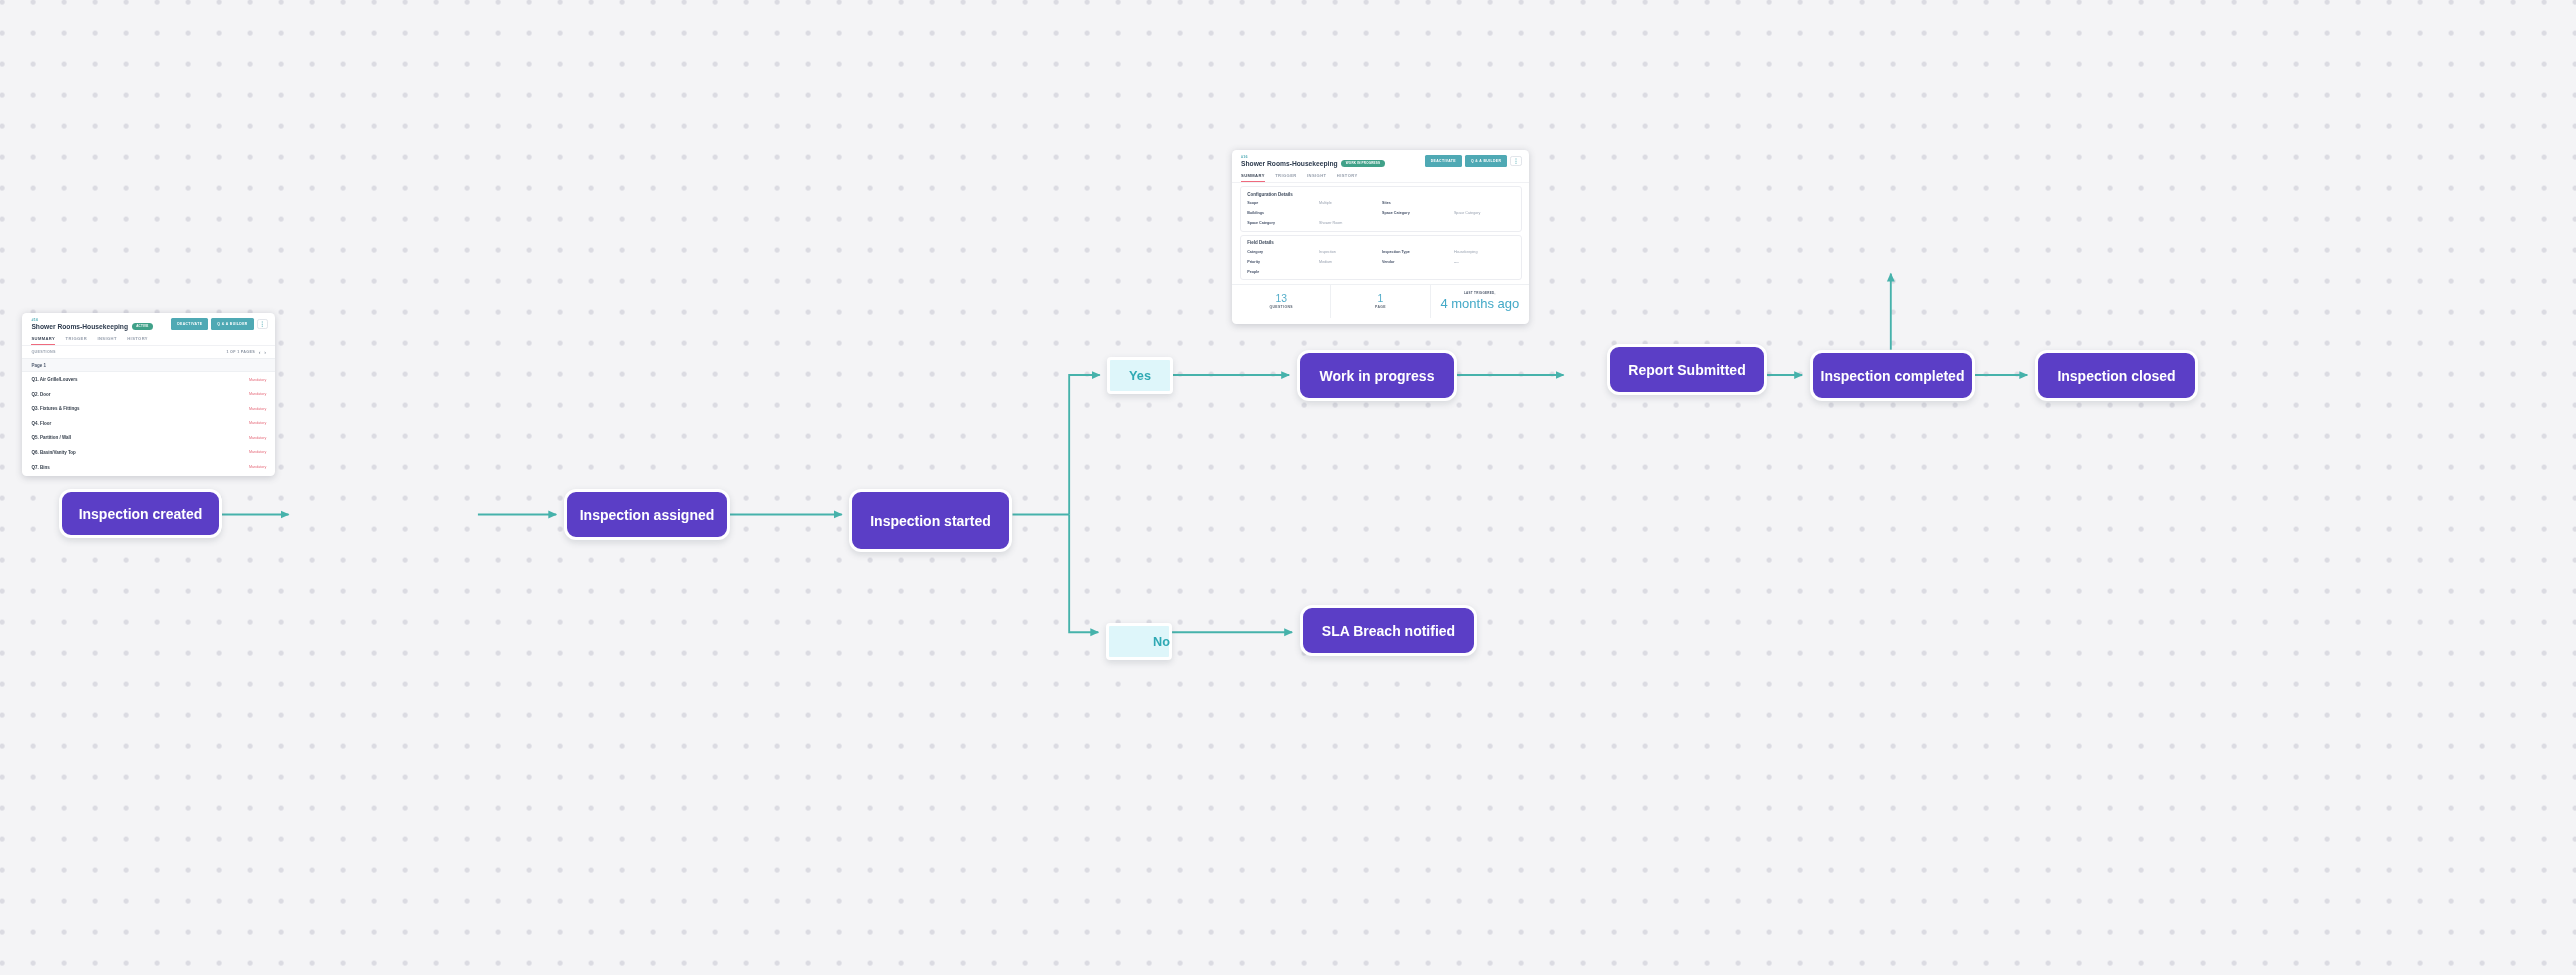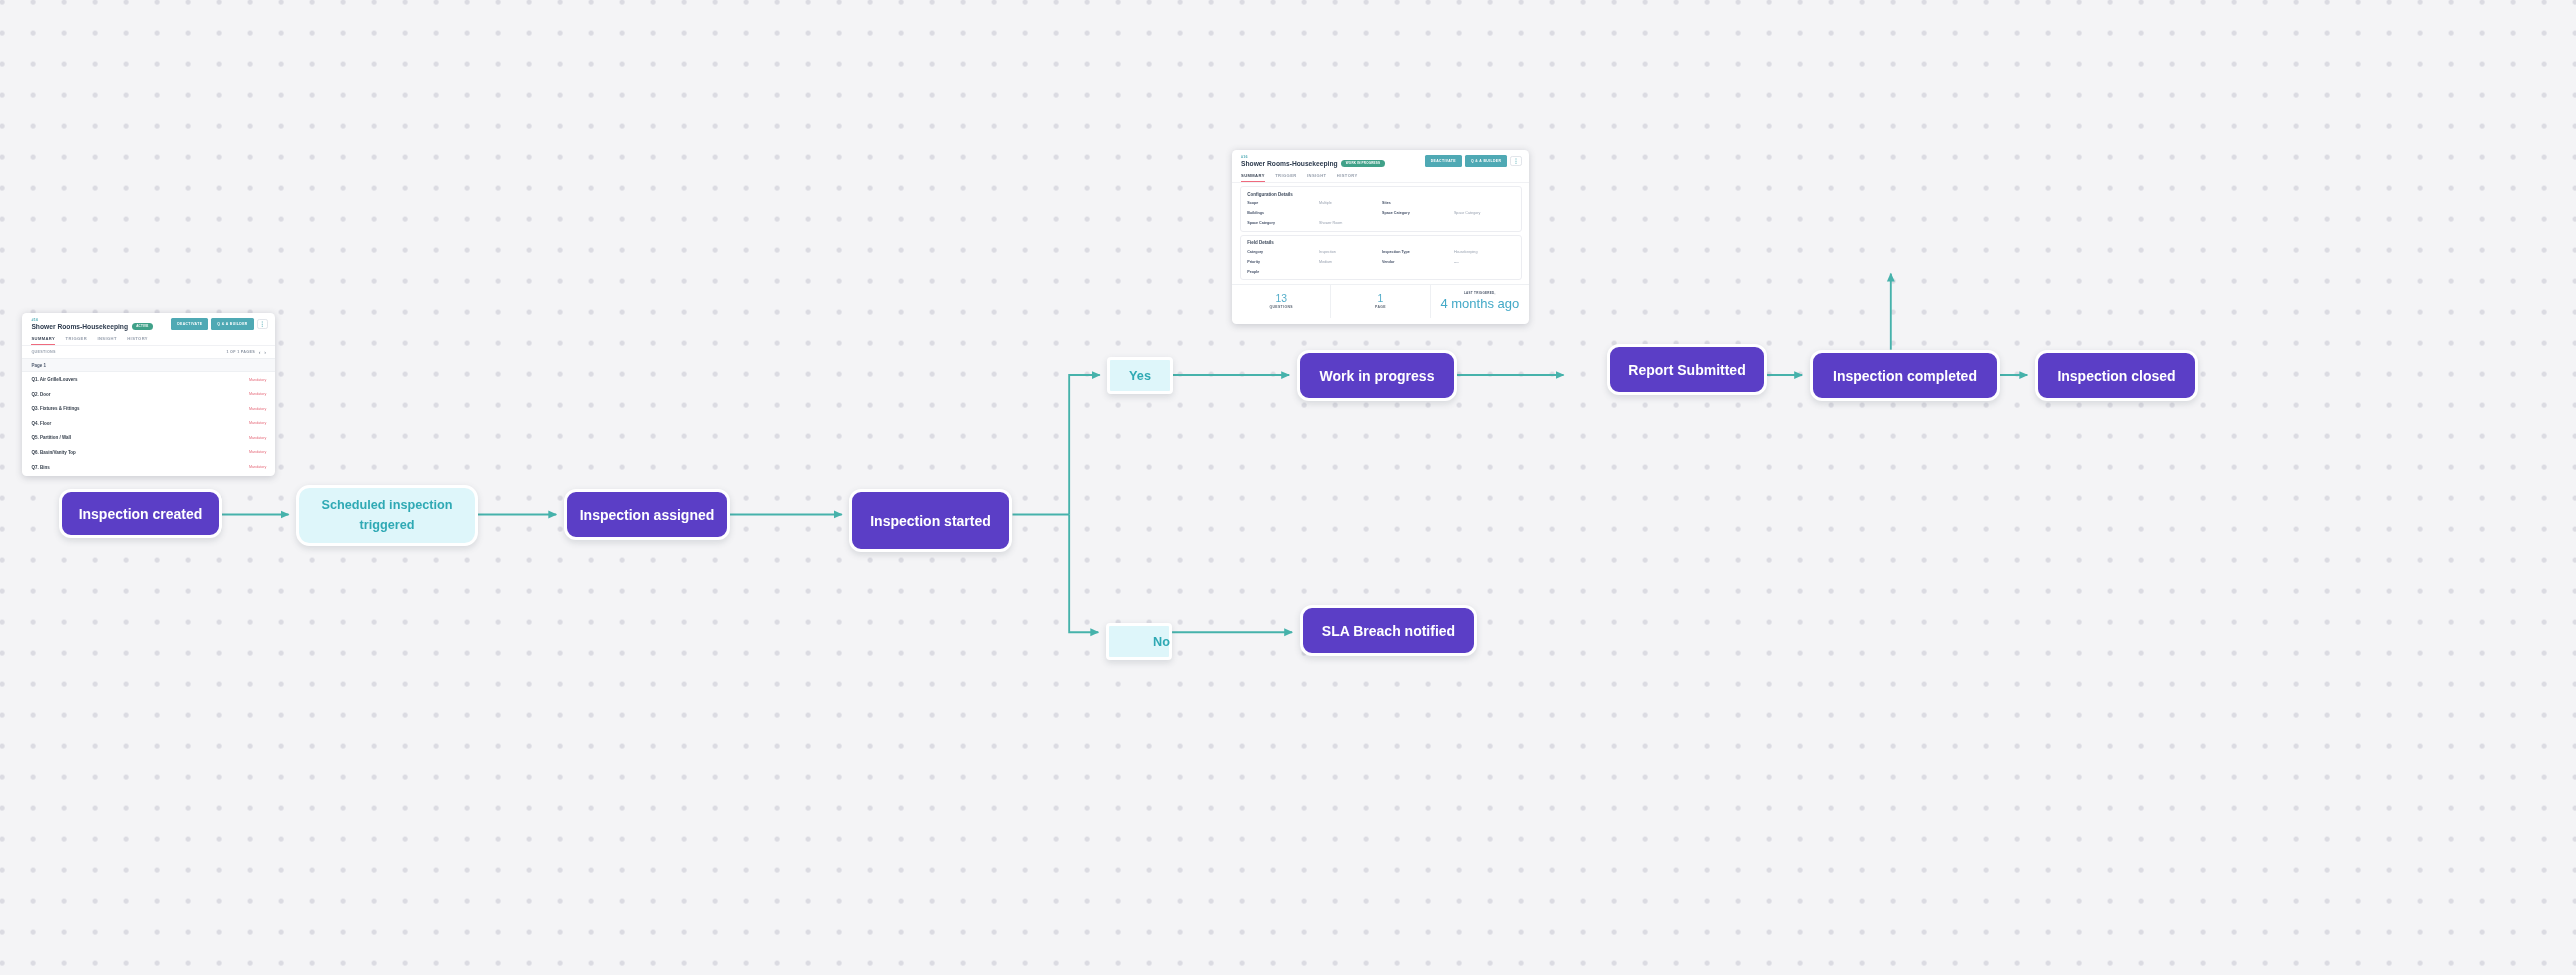--- a/index.html
+++ b/index.html
@@ -219,39 +219,36 @@
       <div class="stat">
         <span class="stat-prefix">LAST TRIGGERED,</span>
         <span class="stat-value">4 months ago</span>
       </div>
     </div>
   </div>
 
   <div class="node purple" style="left:59px;top:489px;width:163px;height:49px;">
     <span>Inspection created</span>
   </div>
-  <div class="node cyan" style="left:296px;top:485px;width:182px;height:61px;">
-    <span>Scheduled inspection triggered</span>
-  </div>
   <div class="node purple" style="left:564px;top:489px;width:166px;height:51px;">
     <span>Inspection assigned</span>
   </div>
   <div class="node purple" style="left:849px;top:489px;width:163px;height:63px;">
     <span>Inspection started</span>
   </div>
   <div class="node pill" style="left:1107px;top:357px;width:66px;height:37px;">
     <span>Yes</span>
   </div>
   <div class="node purple" style="left:1297px;top:350px;width:160px;height:51px;">
     <span>Work in progress</span>
   </div>
   <div class="node purple" style="left:1571px;top:344px;width:160px;height:51px;margin-left:36px;">
     <span>Report Submitted</span>
   </div>
-  <div class="node purple" style="left:1810px;top:350px;width:190px;height:51px;">
+  <div class="node purple" style="left:1810px;top:350px;width:165px;height:51px;">
     <span>Inspection completed</span>
   </div>
   <div class="node purple" style="left:2035px;top:350px;width:163px;height:51px;">
     <span>Inspection closed</span>
   </div>
   <div class="node pill" style="left:1106px;top:623px;width:66px;height:37px;padding-left:45px;">
     <span>No</span>
   </div>
   <div class="node purple" style="left:1300px;top:605px;width:177px;height:51px;">
     <span>SLA Breach notified</span>

